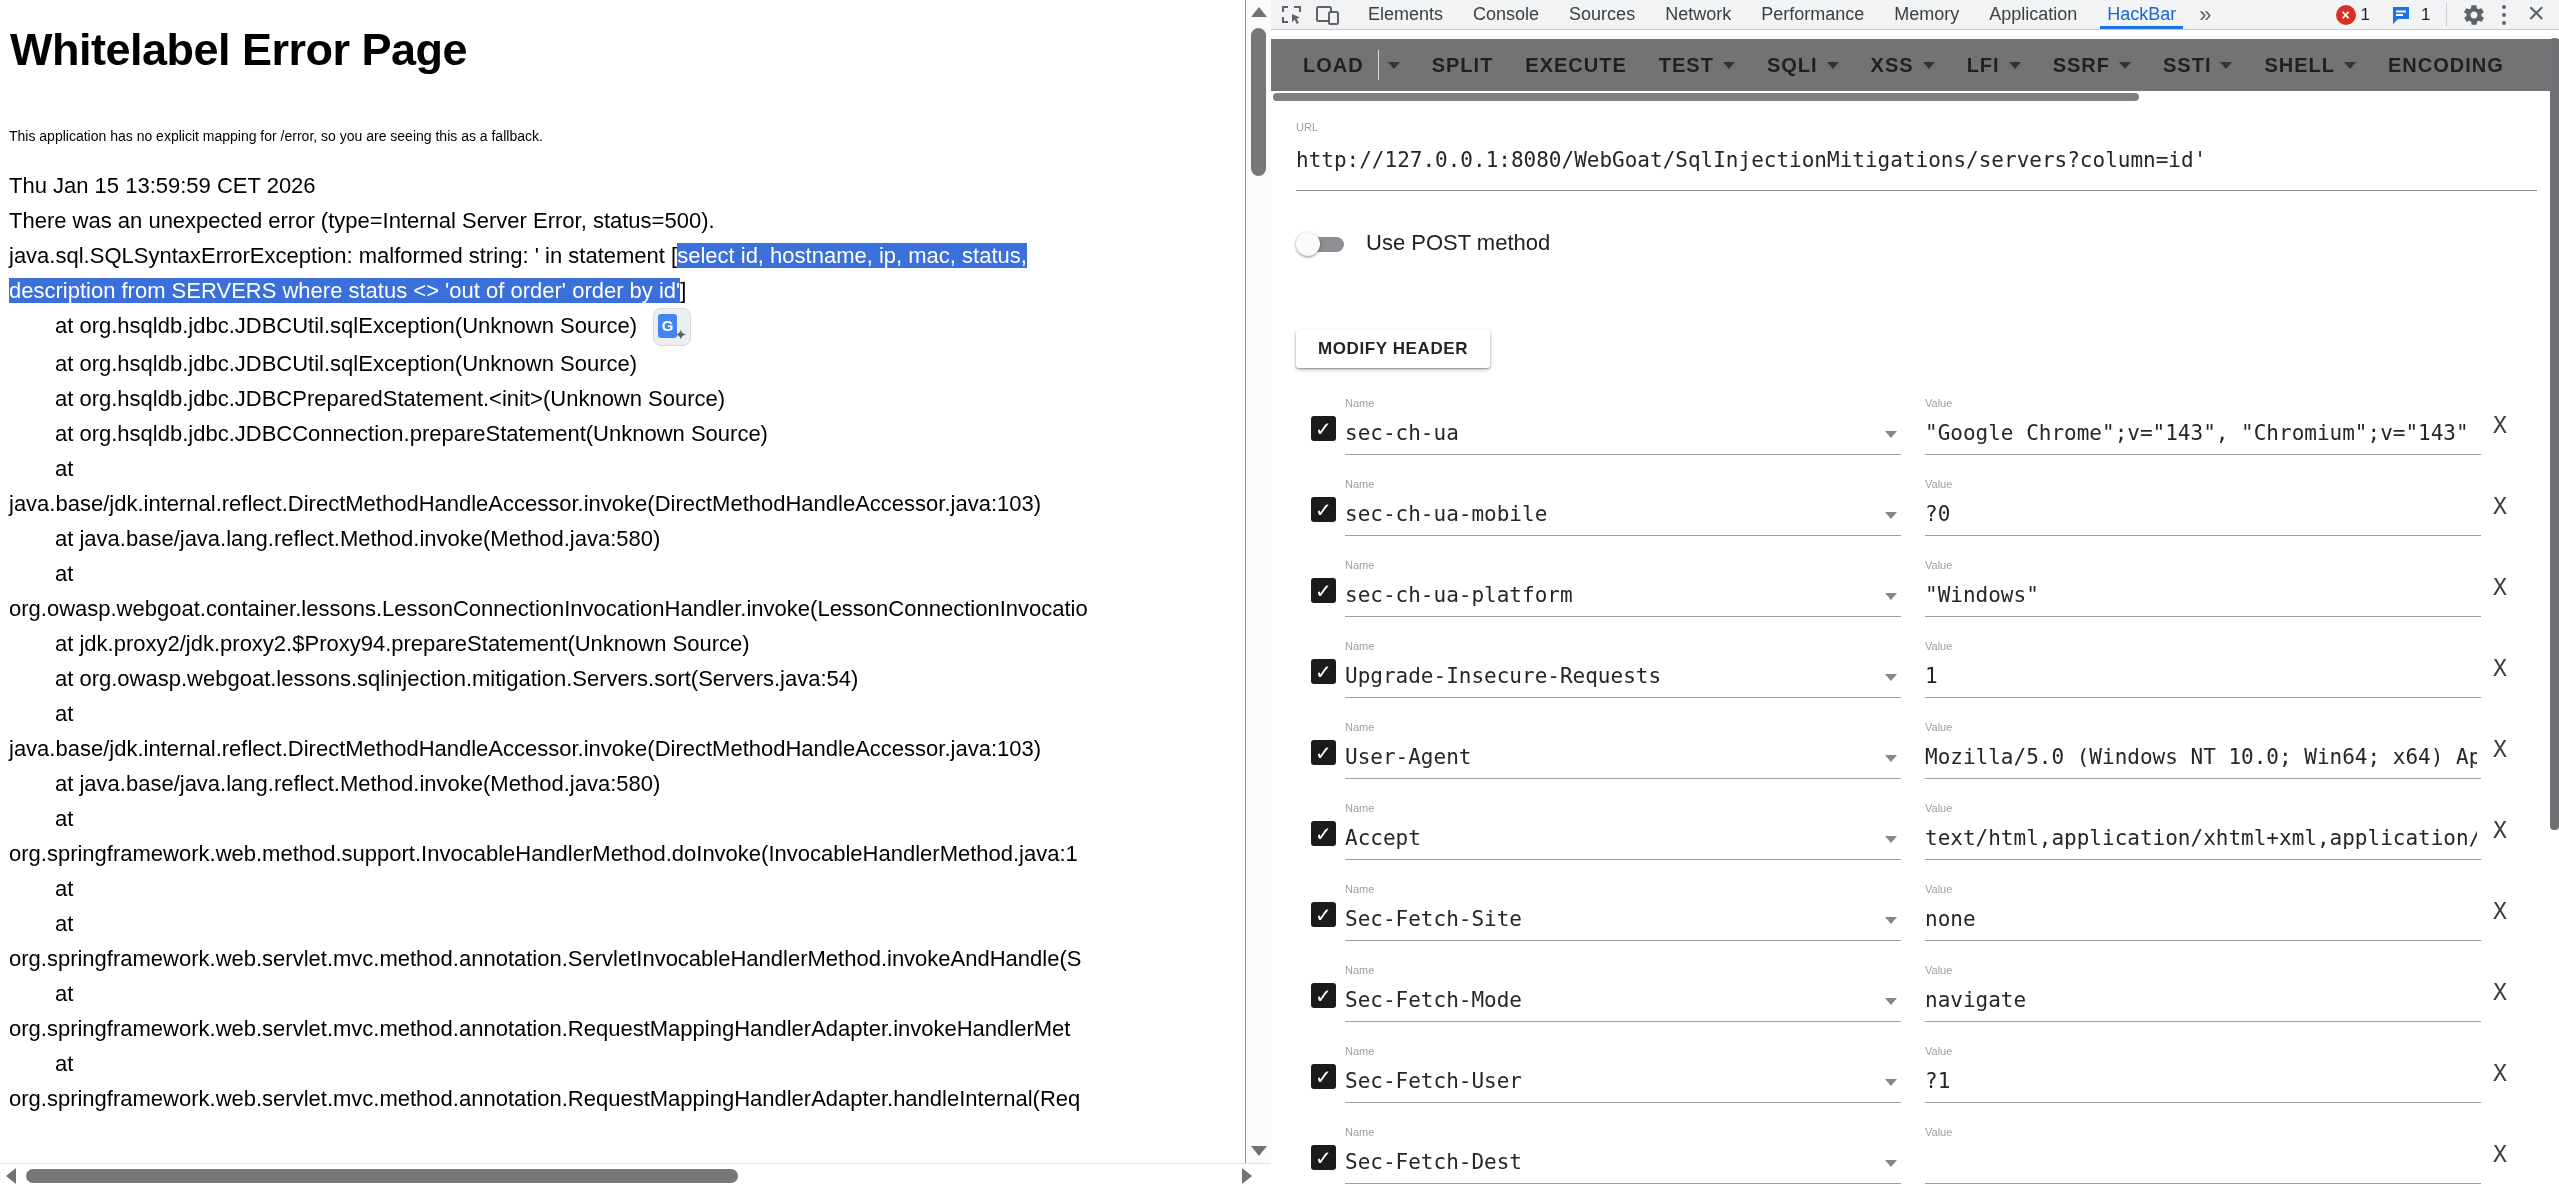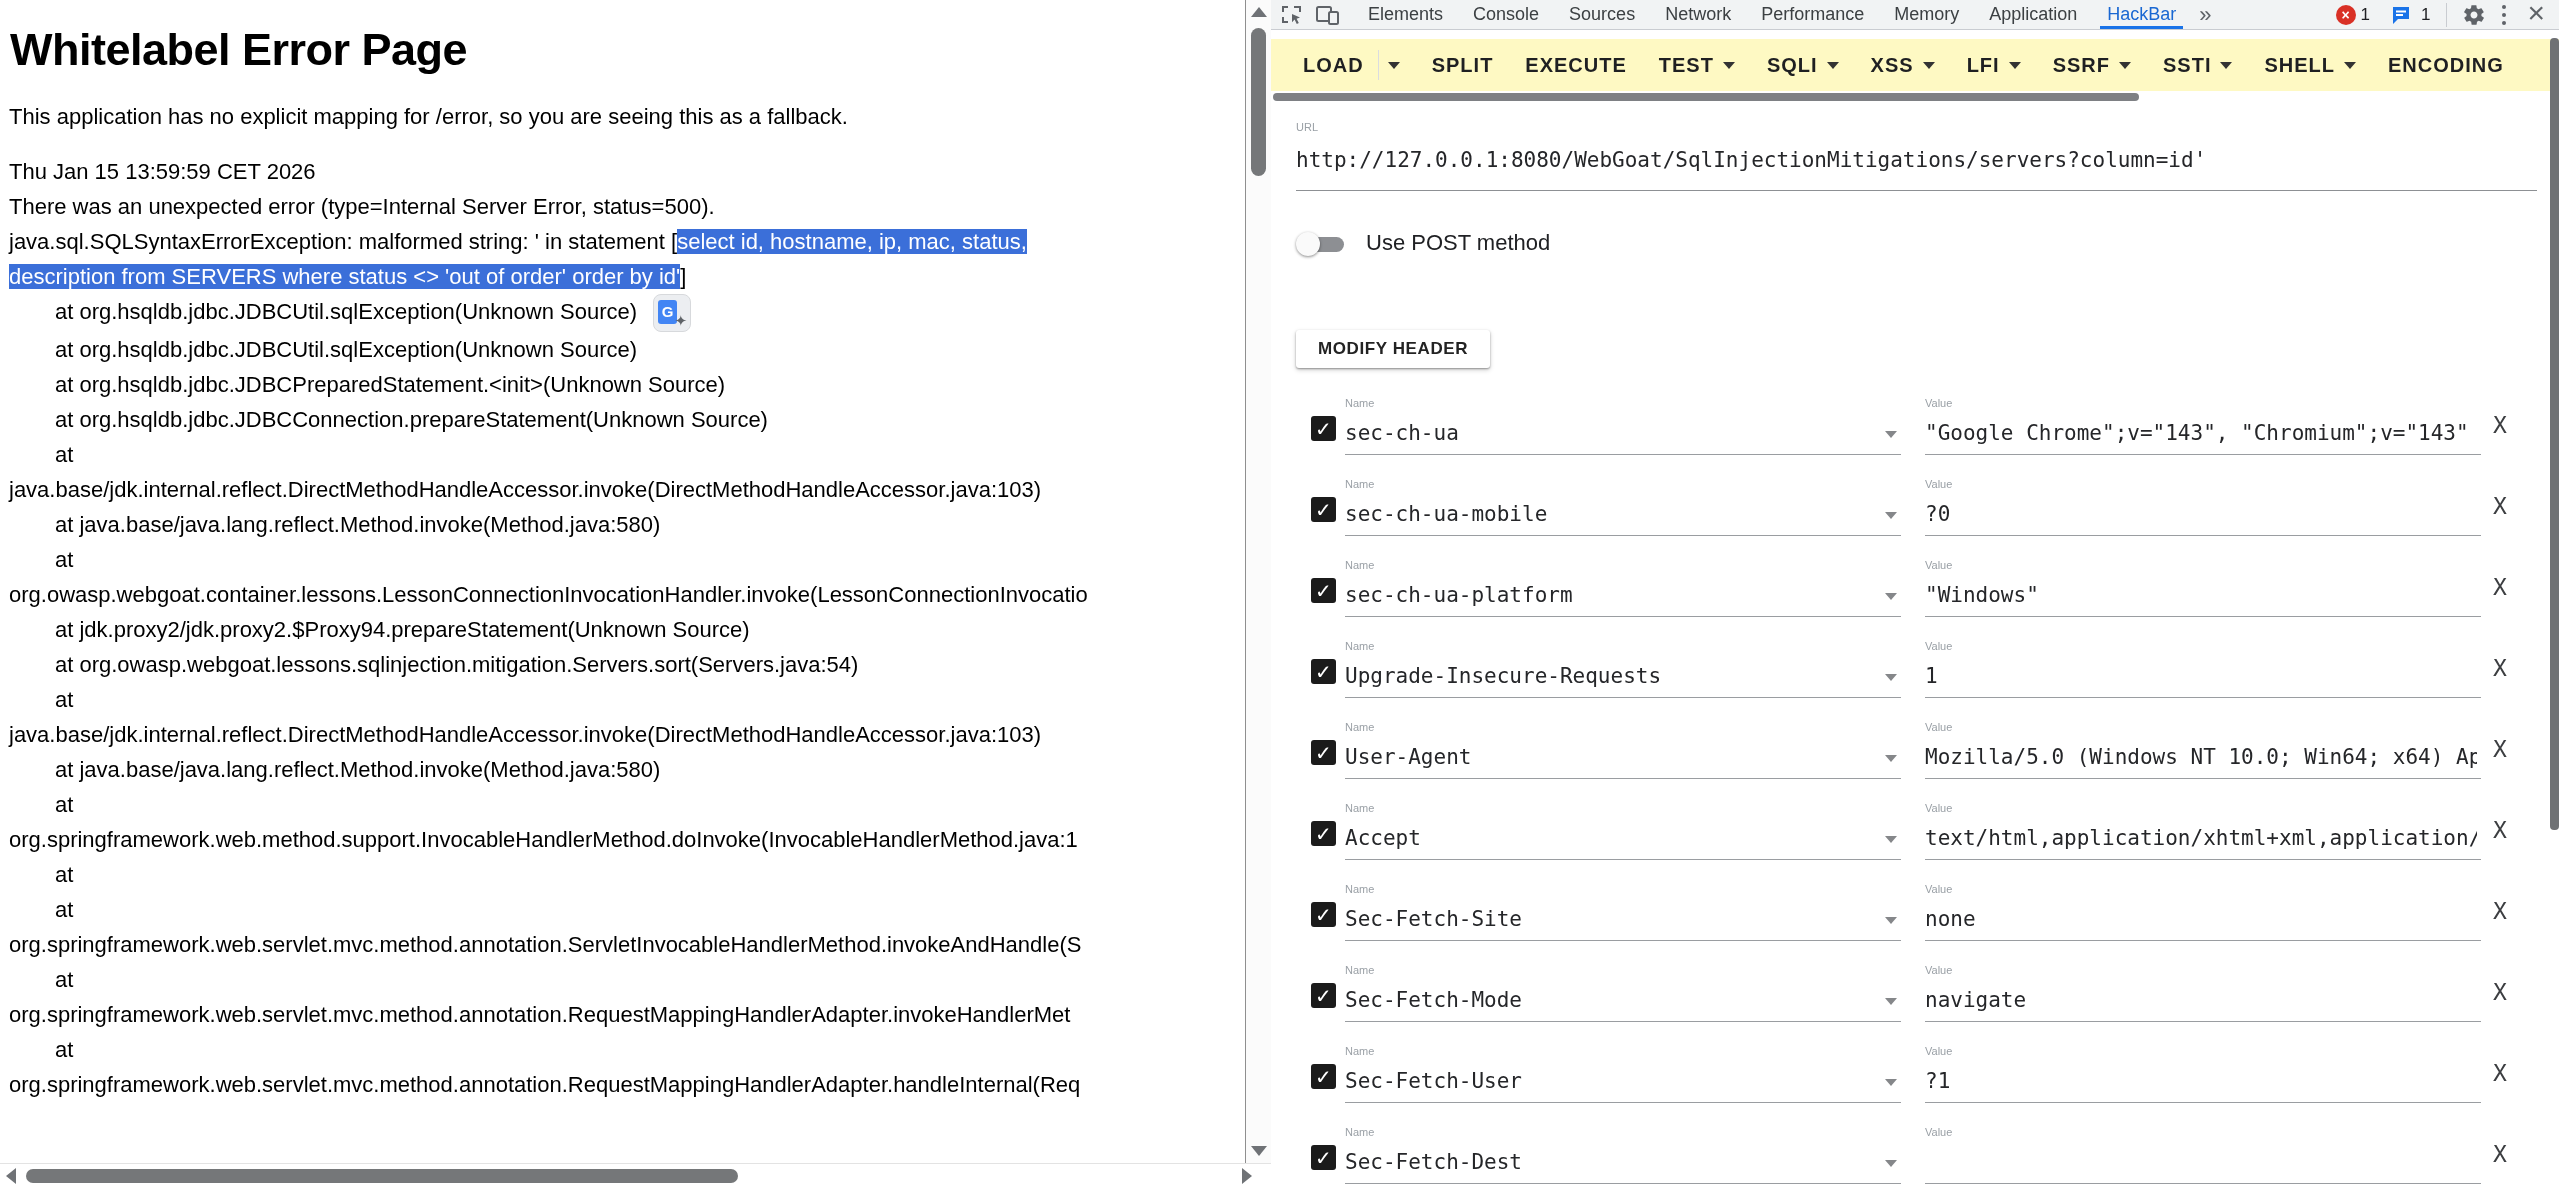--- a/index.html
+++ b/index.html
@@ -5,21 +5,21 @@
   * { box-sizing: border-box; }
   html,body { margin:0; padding:0; }
   body {
     width:2559px; height:1187px; position:relative; overflow:hidden;
     background:#ffffff; font-family:"Liberation Sans", sans-serif; color:#000;
   }
 
   
   .error-page { position:absolute; left:0; top:0; width:1245px; height:1163px; overflow:hidden; background:#fff; }
   .ep-title { margin:24px 0 0 10px; font-size:45px; font-weight:bold; letter-spacing:-0.5px; }
-  .ep-desc  { margin:28px 0 0 9px; font-size:22px; }
+  .ep-desc  { margin:52px 0 0 9px; font-size:14px; }
   .ep-trace { margin:24px 0 0 9px; font-size:22px; line-height:35px; }
   .trace-line { white-space:nowrap; }
   .trace-line.indent { padding-left:46px; }
   .sel { background:#3b6fd9; color:#fff; }
 
   .translate-icon { display:inline-block; width:38px; height:38px; margin-left:16px; vertical-align:middle;
     background:#eceef1; border:1px solid #d7d9dc; border-radius:8px; position:relative; }
   .translate-icon .g-badge { position:absolute; left:4px; top:5px; width:19px; height:24px; background:#4285f4;
     border-radius:3px; color:#fff; font-size:15px; font-weight:bold; text-align:center; line-height:24px; }
   .translate-icon .t-star { position:absolute; right:3px; bottom:3px; font-size:15px; color:#5f6368; line-height:15px; }
@@ -52,21 +52,21 @@
   .more-tabs { font-size:22px; color:#5f6368; padding:0 8px; }
   .tb-right { margin-left:auto; display:flex; align-items:center; height:100%; }
   .badge-count { font-size:17px; color:#202124; margin:0 10px 0 5px; }
   .err-icon { width:20px; height:20px; background:#d93025; border-radius:50%; color:#fff; font-size:14px; font-weight:bold;
     display:flex; align-items:center; justify-content:center; line-height:1; }
   .kebab { width:30px; display:flex; flex-direction:column; align-items:center; gap:4px; }
   .kebab i { width:4px; height:4px; background:#5f6368; border-radius:50%; }
   .close-x { font-size:30px; color:#5f6368; padding:0 14px 4px 8px; line-height:1; }
 
   
-  .hb-toolbar { position:absolute; left:0; top:39px; right:0; height:52px; background:#fef9c3; display:flex; align-items:center;
+  .hb-toolbar { position:absolute; left:0; top:39px; right:0; height:52px; background:#737373; display:flex; align-items:center;
     padding-left:16px; overflow:hidden; white-space:nowrap; }
   .hb-item { display:flex; align-items:center; padding:0 16px; font-size:20px; font-weight:bold; letter-spacing:1px; color:#1f2022; }
   .hb-split-divider { width:1px; height:30px; background:#dadce0; margin:0 0 0 14px; }
   .caret-down { width:0; height:0; border-left:6px solid transparent; border-right:6px solid transparent; border-top:7px solid #333; margin-left:9px; }
   .hb-hthumb { position:absolute; left:2px; top:93px; width:866px; height:8px; background:#7e8084; border-radius:4px; }
 
   
   .flabel { font-size:11px; color:#9aa0a6; }
   .mono { font-family:"DejaVu Sans Mono","Liberation Mono",monospace; color:#252629; }
   .url-label { position:absolute; left:25px; top:121px; }

